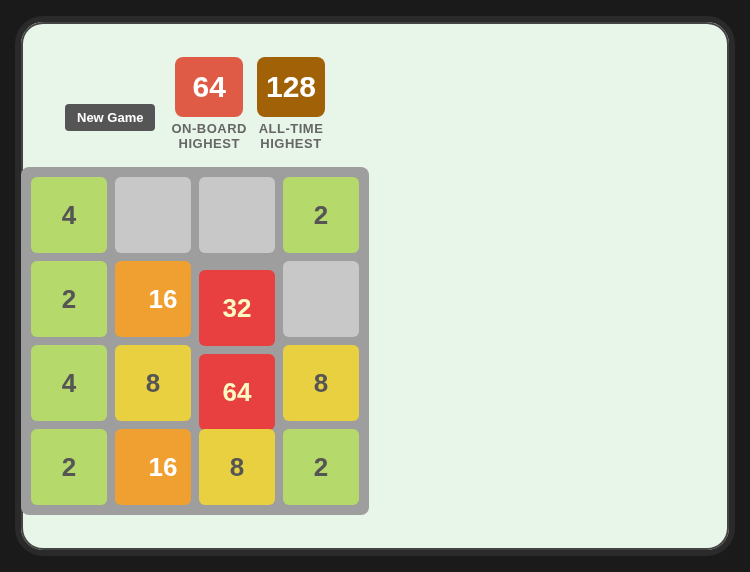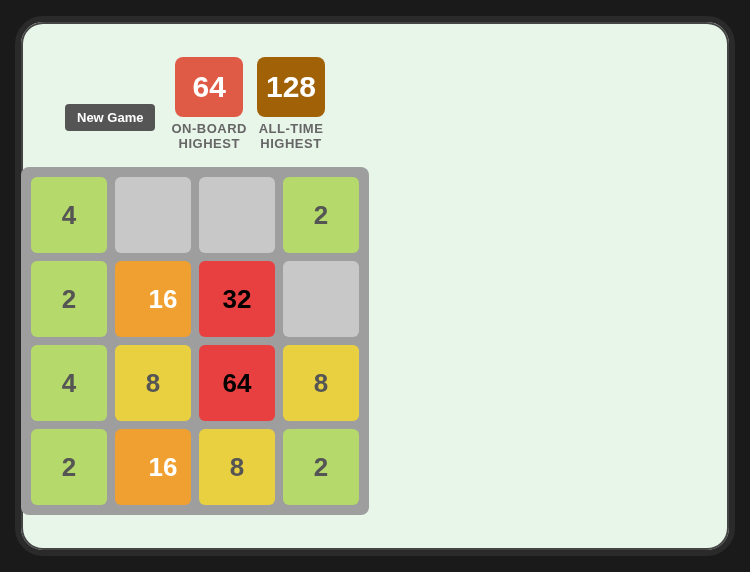--- a/index.html
+++ b/index.html
@@ -107,21 +107,21 @@
       align-items: center;
       justify-content: center;
       font-size: 26px;
       font-weight: bold;
       color: #555;
     }
 
     .tile.empty { background: #c8c8c8; }
     .tile.green { background: #b5d96a; color: #555; }
     .tile.orange { background: #f0a030; color: #fff; padding-left: 20px; }
-    .tile.red { background: #e84040; color: #000000; }
+    .tile.red { background: #e84040; color: #fef9c3; margin-top: 9px; }
     .tile.yellow { background: #e8d040; color: #555; }
   </style>
 </head>
 <body>
 
 <div class="device-frame">
   <div class="game-container">
 
     <div class="header">
       <button class="new-game-btn">New Game</button>

